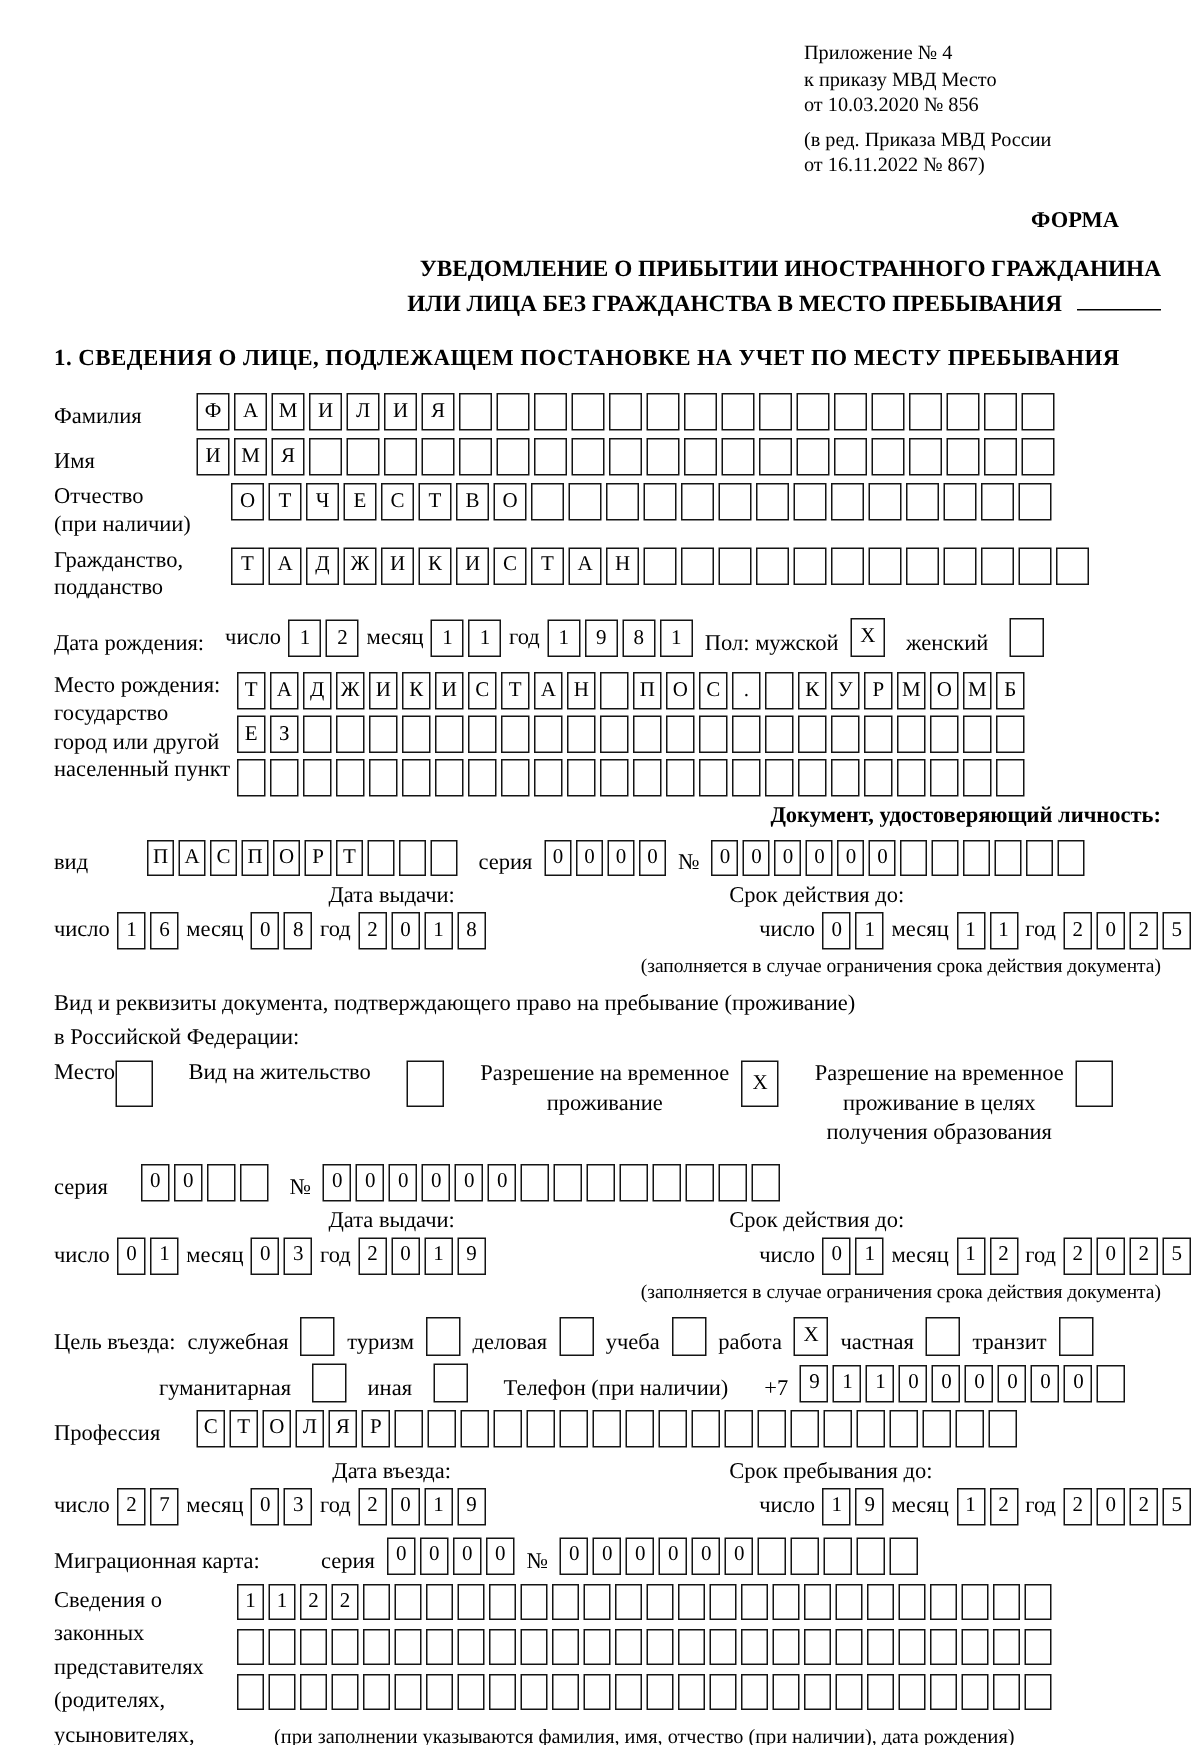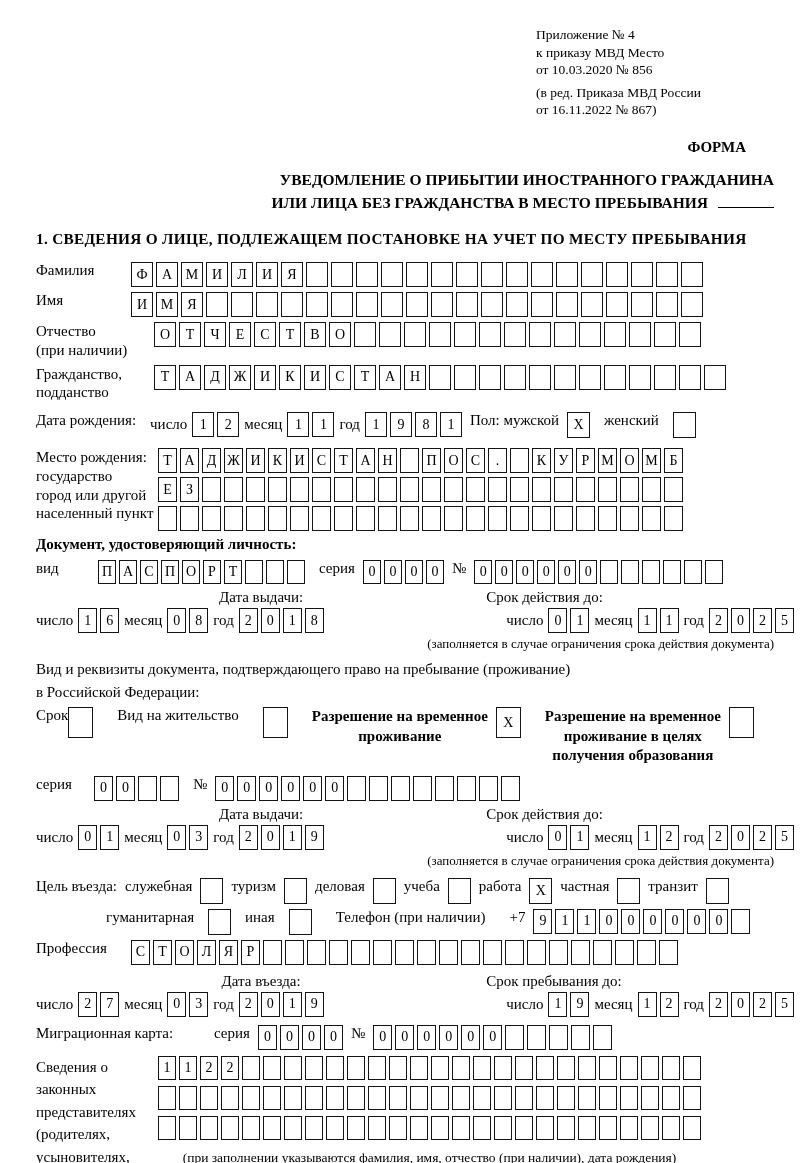--- a/index.html
+++ b/index.html
@@ -10,40 +10,40 @@
   
   .annex{margin-left:auto;width:238px;font-size:13.5px;line-height:1.3;}
   .annex .sub{margin-top:5px;}
   .forma{text-align:right;padding-right:28px;font-weight:bold;font-size:15px;margin:20px 0 12px;}
   .title{text-align:right;font-weight:bold;font-size:15.5px;line-height:1.5;}
   .uline{display:inline-block;width:56px;border-bottom:1.7px solid #000;height:13px;margin-left:10px;}
   .sect{font-weight:bold;font-size:15.3px;margin:16px 0 14px;letter-spacing:.3px;}
 
   
   .frow{display:flex;align-items:flex-start;margin-bottom:5px;}
-  .frow.vc{align-items:flex-start;}
+  .frow.vc{align-items:flex-end;}
   .lbl{flex:none;}
   .lblcol{flex:none;line-height:1.25;}
   .cells{display:flex;gap:3px;flex:none;}
   .cell{flex:none;box-sizing:border-box;width:22px;height:25px;border:1.6px solid #141414;
         display:flex;align-items:center;justify-content:center;font-size:14px;background:#fff;}
   .cw19 .cell{width:19px;}
   .cw18 .cell{width:18px;height:24px;}
   .chk .cell{width:23px;height:26px;}
   .chklg .cell{width:25px;height:31px;}
   .stack{display:flex;flex-direction:column;gap:4px;}
   .dg{display:flex;align-items:center;gap:5px;}
   .heads{display:flex;margin-bottom:2px;}
   .h-left{width:61%;text-align:center;}
   .h-right{width:39%;text-align:left;}
   .halves{display:flex;align-items:center;}
   .halves .h-right{padding-left:20px;box-sizing:border-box;}
   .note{font-size:13px;text-align:right;margin:3px 0 9px;}
-  .dochead{text-align:left;font-weight:bold;margin:2px 0 7px;}
-  .optlbl{text-align:center;line-height:1.3;font-weight:bold;}
+  .dochead{text-align:right;font-weight:bold;margin:2px 0 7px;}
+  .optlbl{text-align:center;line-height:1.3;}
   .gap8{width:8px;flex:none;} .gap14{width:14px;flex:none;} .gap24{width:24px;flex:none;}
   .legalnote{font-size:13.5px;text-align:center;padding-left:120px;margin-top:4px;}
 </style>
 </head>
 <body>
 
 <div class="page">
 
   <div class="annex">
     <div>Приложение № 4</div>
@@ -396,21 +396,21 @@
             <span class="cell">5</span>
           </div>
       </div>
     </div>
   </div>
   <div class="note">(заполняется в случае ограничения срока действия документа)</div>
 
   <div style="margin-bottom:6px">Вид и реквизиты документа, подтверждающего право на пребывание (проживание)</div>
   <div style="margin-bottom:6px">в Российской Федерации:</div>
   <div class="frow">
-    <span class="lbl">Срок</span>
+    <span class="lbl">Место</span>
     <div class="cells chklg">
         <span class="cell"></span>
       </div>
     <span class="gap24"></span>
     <span class="lbl">Вид на жительство</span>
     <span class="gap24"></span>
     <div class="cells chklg">
         <span class="cell"></span>
       </div>
     <span class="gap24"></span>

